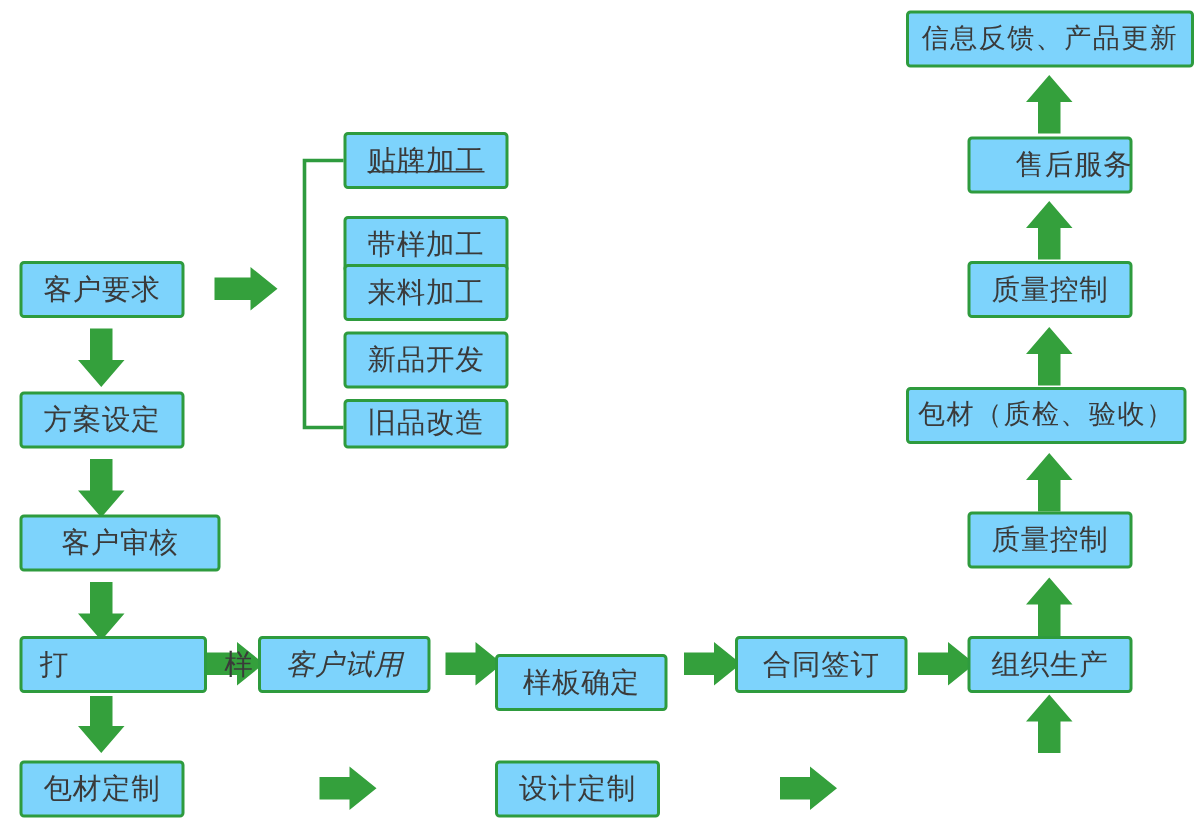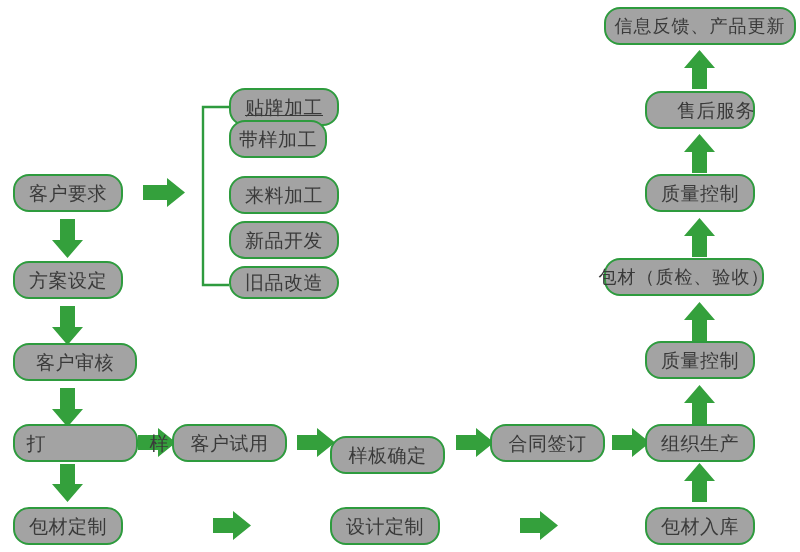--- a/index.html
+++ b/index.html
@@ -15,22 +15,22 @@
   #canvas {
     position: relative;
     width: 800px; height: 552px;
     background: #ffffff;
   }
 
   
   .node {
     position: absolute;
     border: 2px solid #2e9b3e;
-    border-radius: 16px;
-    background: #a3a3a3;
+    border-radius: 3px;
+    background: #7dd3fc;
     color: #3a3a3a;
     display: flex;
     align-items: center;
     justify-content: center;
     font-size: 19px;
     line-height: 1;
     white-space: nowrap;
     letter-spacing: 0.5px;
     z-index: 3;
   }
@@ -113,51 +113,50 @@
     </g>
     <g fill="#34a03c">
       <path d="M692 89 L692 68 L684 68 L699.5 50 L715 68 L707 68 L707 89 Z"></path>
     </g>
   </svg>
 
   <div class="node" style="left:13px; top:174px; width:110px; height:38px;">客户要求</div>
 
   <div class="node" style="left:13px; top:261px; width:110px; height:38px;">方案设定</div>
 
-  <div class="node" style="left:13px; top:343px; width:124px; height:38px;text-align:right;">客户审核</div>
+  <div class="node" style="left:13px; top:343px; width:134px; height:38px;text-align:right;">客户审核</div>
 
   <div class="node wide-space" style="left:13px; top:424px; width:125px; height:38px;padding-left:44px;">打　　样</div>
 
   <div class="node" style="left:13px; top:507px; width:110px; height:38px;">包材定制</div>
 
   <div class="node" style="left:229px; top:88px; width:110px; height:38px;text-decoration:underline;">贴牌加工</div>
 
-  <div class="node" style="left:229px; top:120px; width:98px; height:38px;">带样加工</div>
+  <div class="node" style="left:229px; top:144px; width:110px; height:38px;">带样加工</div>
 
   <div class="node" style="left:229px; top:176px; width:110px; height:38px;text-align:right;">来料加工</div>
 
   <div class="node" style="left:229px; top:221px; width:110px; height:38px;text-align:center;">新品开发</div>
 
   <div class="node" style="left:229px; top:266px; width:110px; height:33px;">旧品改造</div>
 
-  <div class="node" style="left:172px; top:424px; width:115px; height:38px;">客户试用</div>
+  <div class="node" style="left:172px; top:424px; width:115px; height:38px;font-style:italic;">客户试用</div>
 
   <div class="node" style="left:330px; top:436px; width:115px; height:38px;">样板确定</div>
 
   <div class="node" style="left:490px; top:424px; width:115px; height:38px;">合同签订</div>
 
   <div class="node" style="left:645px; top:424px; width:110px; height:38px;">组织生产</div>
 
   <div class="node" style="left:330px; top:507px; width:110px; height:38px;">设计定制</div>
 
-  <div class="node" style="left:645px; top:507px; width:110px; height:38px;">包材入库</div>
 
   <div class="node" style="left:645px; top:341px; width:110px; height:38px;">质量控制</div>
 
-  <div class="node paren" style="left:604px; top:258px; width:160px; height:38px;">包材（质检、验收）</div>
+  <div class="node paren" style="left:604px; top:258px; width:187px; height:38px;">包材（质检、验收）</div>
 
   <div class="node" style="left:645px; top:174px; width:110px; height:38px;">质量控制</div>
 
   <div class="node" style="left:645px; top:91px; width:110px; height:38px;padding-left:32px;">售后服务</div>
 
   <div class="node paren" style="left:604px; top:7px; width:192px; height:38px;">信息反馈、产品更新</div>
 
 </div>
 
 </body></html>

